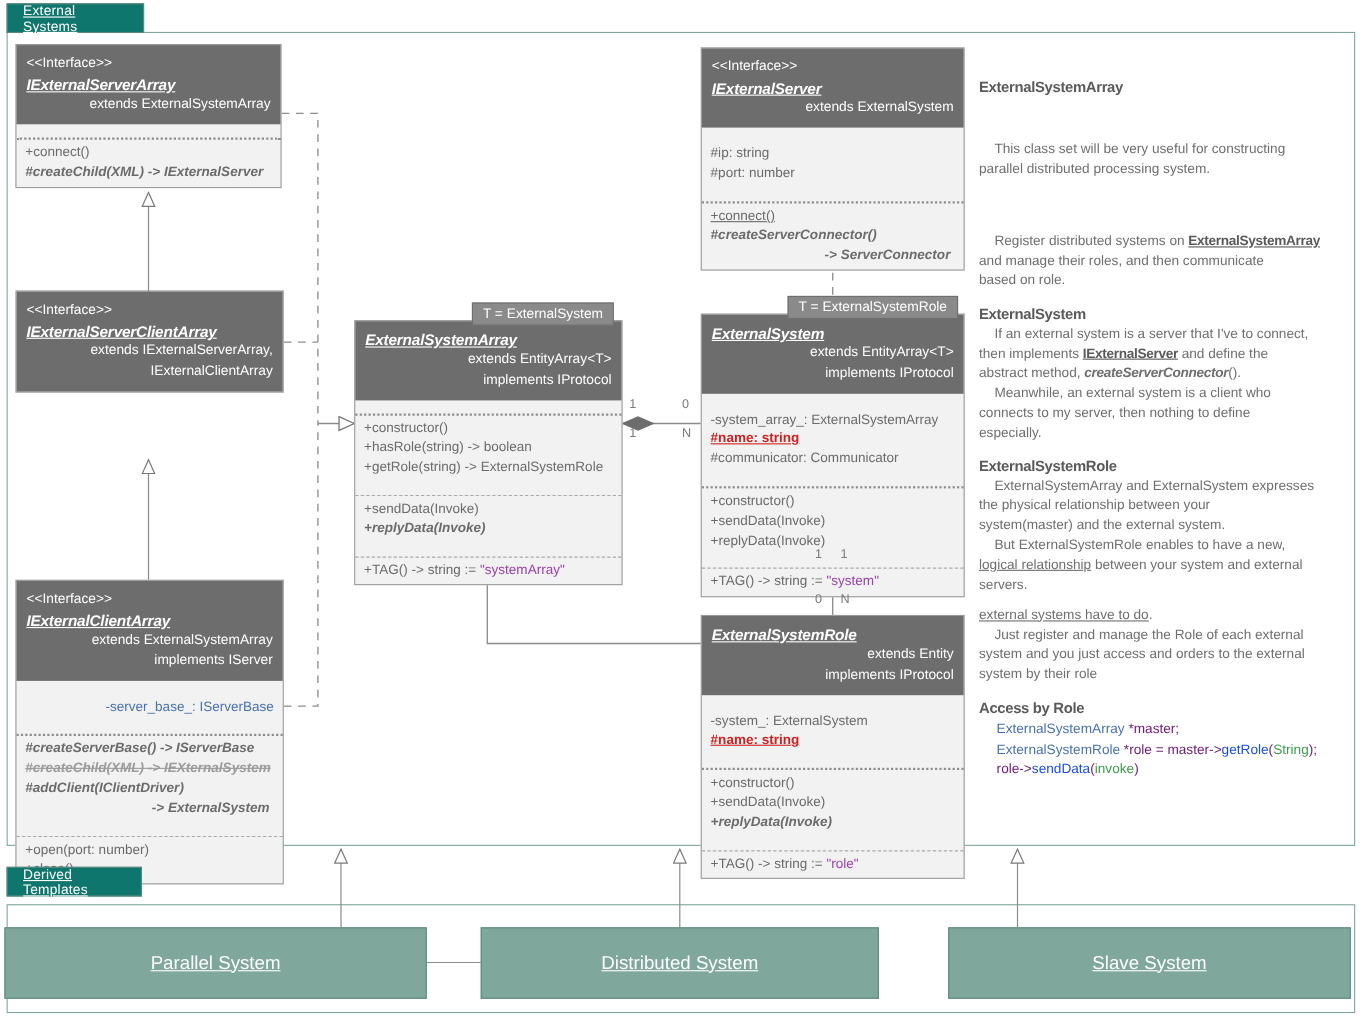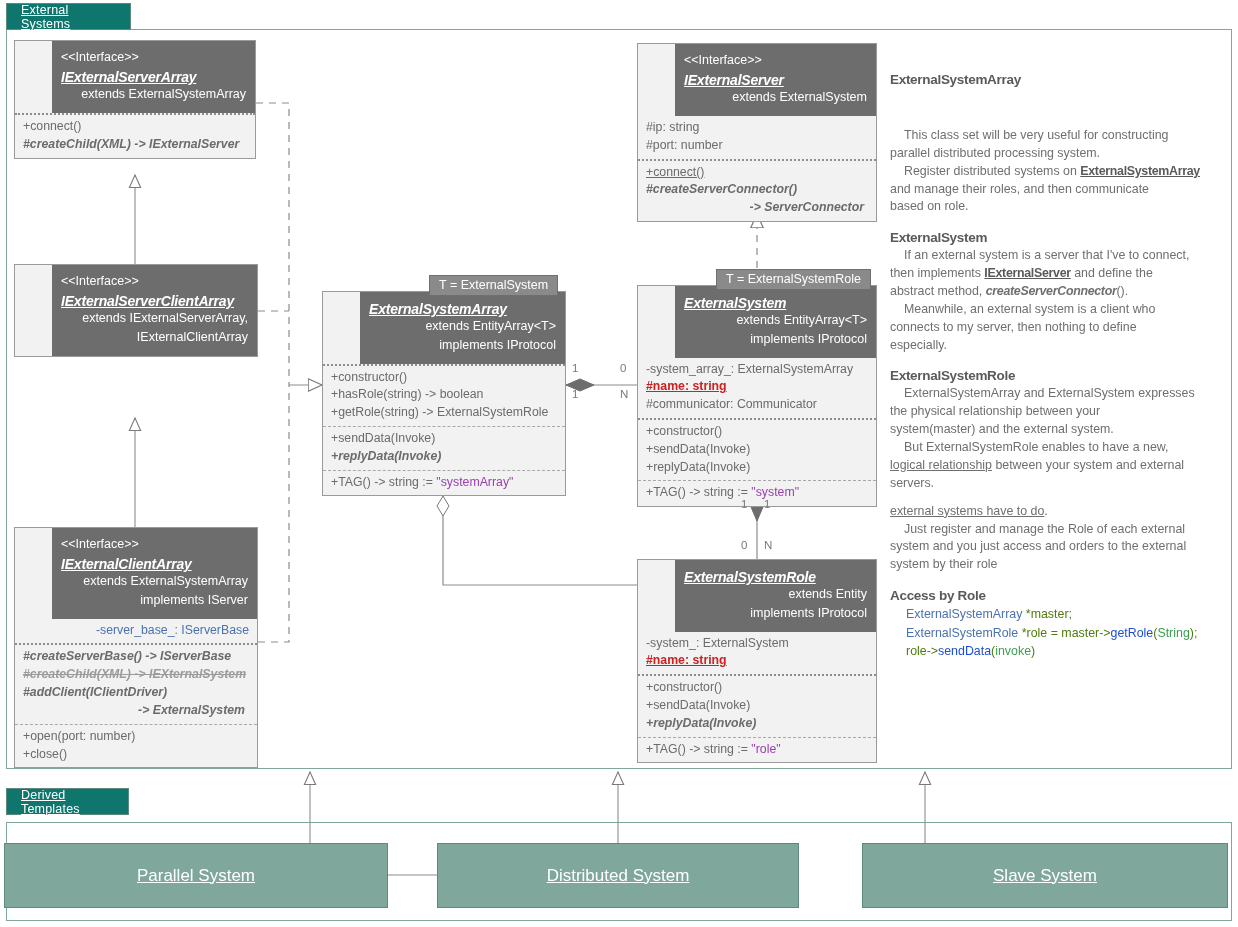--- a/index.html
+++ b/index.html
@@ -39,35 +39,35 @@
   .cls {
     position:absolute;
     border:1px solid #9a9a9a;
     background:#f2f2f2;
     z-index:4;
   }
   .cls .head {
     background:#6d6d6d;
     color:#ffffff;
     padding:7px 9px 9px 9px;
-    margin-left:37px;
   }
   .cls .stereo { font-size:12.5px; line-height:1.45; }
   .cls .cname {
     font-size:14px; font-weight:bold; font-style:italic;
     text-decoration:underline; letter-spacing:-.2px;
     margin-top:3px;
   }
   .cls .ext { font-size:12.5px; text-align:right; line-height:1.42; margin-top:1px; }
 
   .sect {
     padding:3px 8px 4px 8px;
     font-size:12.3px;
     line-height:1.45;
     color:#6b6b6b;
+    margin-top:12px;
   }
   .sect.dotted-top { border-top:2px dotted #8d8d8d; }
   .sect.dash-top { border-top:1px dashed #a9a9a9; }
   .sect .m { white-space:nowrap; }
   .i { font-style:italic; font-weight:bold; }
   .u { text-decoration:underline; }
   .strike { text-decoration:line-through; color:#9b9b9b; font-style:italic; font-weight:bold; }
   .ind { display:block; text-align:right; padding-right:4px; }
   .red { color:#cc2222; text-decoration:underline; font-weight:bold; }
   .blue { color:#4a72b0;text-align:right; }
@@ -96,21 +96,21 @@
     font-size:12.4px; color:#6f6f6f; line-height:1.44;
     margin:0 0 0 0;
   }
   .note-p b { font-weight:bold; text-decoration:underline; color:#5a5a5a; letter-spacing:-.3px;}
   .note-p i { font-style:italic; font-weight:bold; letter-spacing:-.3px;}
   .note-p u { text-decoration:underline; }
   .code { font-size:12.4px; line-height:1.5; padding-left:16px; }
   .code .cn { color:#4a72b0; }
   .code .mn { color:#1d4ed8; }
   .code .pm { color:#3f9b52; }
-  .code .pl { color:#4d7c0f; }
+  .code .pl { color:#701a75; }
 
   
   .dbox {
     position:absolute;
     background:#7fa79c;
     border:1px solid #5d8a7e;
     display:flex; align-items:center; justify-content:center;
     color:#ffffff; font-size:17px;
     z-index:4;
   }
@@ -334,21 +334,21 @@
   <div class="mult" style="left:741px; top:498px;">1</div>
   <div class="mult" style="left:764px; top:498px;">1</div>
   <div class="mult" style="left:741px; top:539px;">0</div>
   <div class="mult" style="left:764px; top:539px;">N</div>
 
   <div class="notes" style="left:890px; top:72px; width:335px;">
     <div id="notes-host">
         <div class="note-h first">ExternalSystemArray</div>
         <div class="note-p" style="text-indent: 14px; margin-top: 40px;"><span>This class set will be very useful for constructing</span></div>
         <div class="note-p"><span>parallel distributed processing system.</span></div>
-        <div class="note-p" style="text-indent: 14px;"><span>Register distributed systems on </span><b>ExternalSystemArray</b></div>
+        <div class="note-p" style="text-indent: 14px; margin-top: 48px;"><span>Register distributed systems on </span><b>ExternalSystemArray</b></div>
         <div class="note-p"><span>and manage their roles, and then communicate</span></div>
         <div class="note-p"><span>based on role.</span></div>
         <div class="note-h">ExternalSystem</div>
         <div class="note-p" style="text-indent: 14px;"><span>If an external system is a server that I've to connect,</span></div>
         <div class="note-p"><span>then implements </span><b>IExternalServer</b><span> and define the</span></div>
         <div class="note-p"><span>abstract method, </span><i>createServerConnector</i><span>().</span></div>
         <div class="note-p" style="text-indent: 14px;"><span>Meanwhile, an external system is a client who</span></div>
         <div class="note-p"><span>connects to my server, then nothing to define</span></div>
         <div class="note-p"><span>especially.</span></div>
         <div class="note-h">ExternalSystemRole</div>

